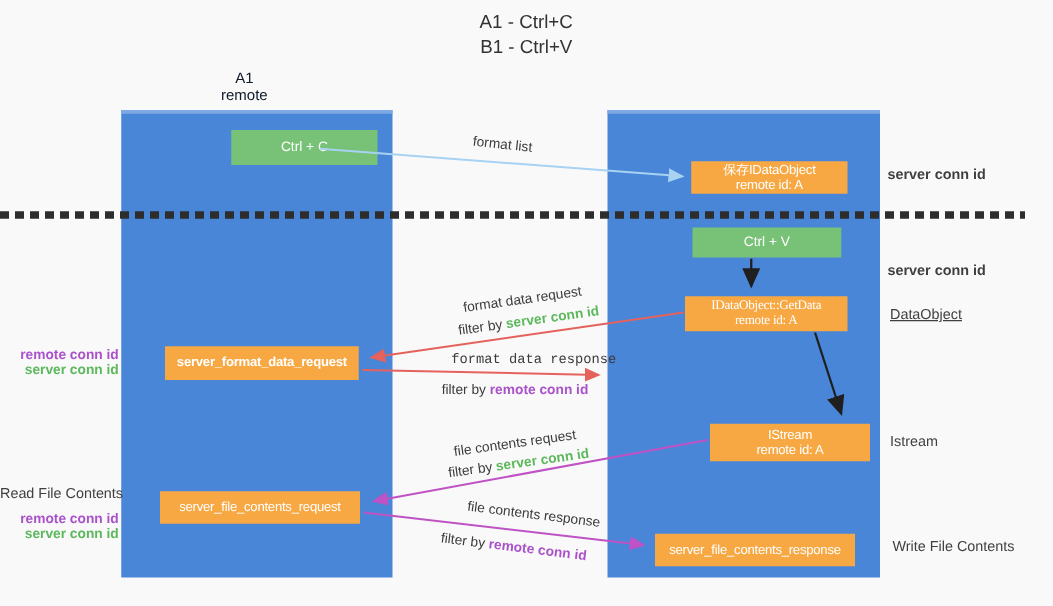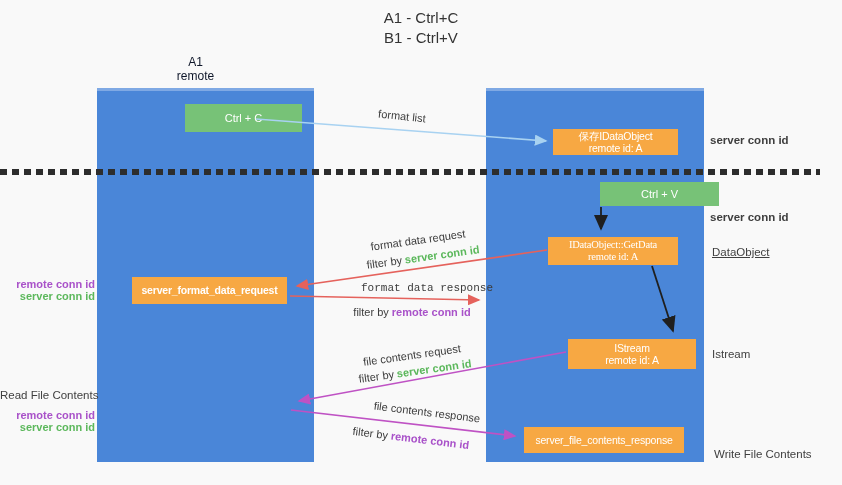--- a/index.html
+++ b/index.html
@@ -59,39 +59,42 @@
 
   <div class="node green" style="left:137px; top:104px; width:117px; height:28px;margin-left:48px;">
     <div>Ctrl + C</div>
   </div>
 
   <div class="node orange small" style="left:553px; top:129px; width:125px; height:26px;">
     <div>保存IDataObject</div>
     <div>remote id: A</div>
   </div>
 
-  <div class="node green" style="left:554px; top:182px; width:119px; height:24px;margin-left:46px;">
+  <div class="node green" style="left:554px; top:182px; width:119px; height:24px;">
     <div>Ctrl + V</div>
   </div>
 
   <div class="node orange small" style="left:548px; top:237px; width:130px; height:28px;font-family:Liberation Serif, serif;">
     <div>IDataObject::GetData</div>
     <div>remote id: A</div>
   </div>
 
   <div class="node orange small" style="left:132px; top:277px; width:155px; height:27px;font-weight:bold;">
     <div>server_format_data_request</div>
   </div>
 
 
   <div class="node orange small" style="left:568px; top:339px; width:128px; height:30px;">
     <div>IStream</div>
     <div>remote id: A</div>
   </div>
 
+  <div class="node orange small" style="left:128px; top:393px; width:160px; height:26px;">
+    <div>server_file_contents_request</div>
+  </div>
 
   <div class="node orange small" style="left:524px; top:427px; width:160px; height:26px;">
     <div>server_file_contents_response</div>
   </div>
 
   <div class="flow-label" style="left:402px; top:116px; transform:translate(-50%,-50%) rotate(6deg);">format list</div>
 
   <div class="flow-label" style="left:418px; top:240px; transform:translate(-50%,-50%) rotate(-8deg);">format data request</div>
 
   <div class="flow-label" style="left:423px; top:257px; transform:translate(-50%,-50%) rotate(-8deg);">
@@ -113,21 +116,21 @@
   <div class="flow-label" style="left:427px; top:412px; transform:translate(-50%,-50%) rotate(7deg);">file contents response</div>
 
   <div class="flow-label" style="left:411px; top:438px; transform:translate(-50%,-50%) rotate(7deg);">
     <span class="fb">filter by</span><span class="purple-id">remote conn id</span>
   </div>
 
   <div class="side-label green-id" style="left:710px; top:134px;">server conn id</div>
   <div class="side-label green-id" style="left:710px; top:211px;">server conn id</div>
   <div class="side-label" style="left:712px; top:246px;text-decoration:underline;">DataObject</div>
   <div class="side-label" style="left:712px; top:348px;">Istream</div>
-  <div class="side-label" style="left:714px; top:448px;text-align:center;">Write File Contents</div>
+  <div class="side-label" style="left:714px; top:432px;text-align:center;">Write File Contents</div>
 
   <div class="conn-pair" style="top:279px;">
     <div class="purple-id">remote conn id</div>
     <div class="green-id">server conn id</div>
   </div>
   <div class="side-label left-align-r" style="left:0; top:389px; width:93px;">Read File Contents</div>
   <div class="conn-pair" style="top:410px;">
     <div class="purple-id">remote conn id</div>
     <div class="green-id">server conn id</div>
   </div>

